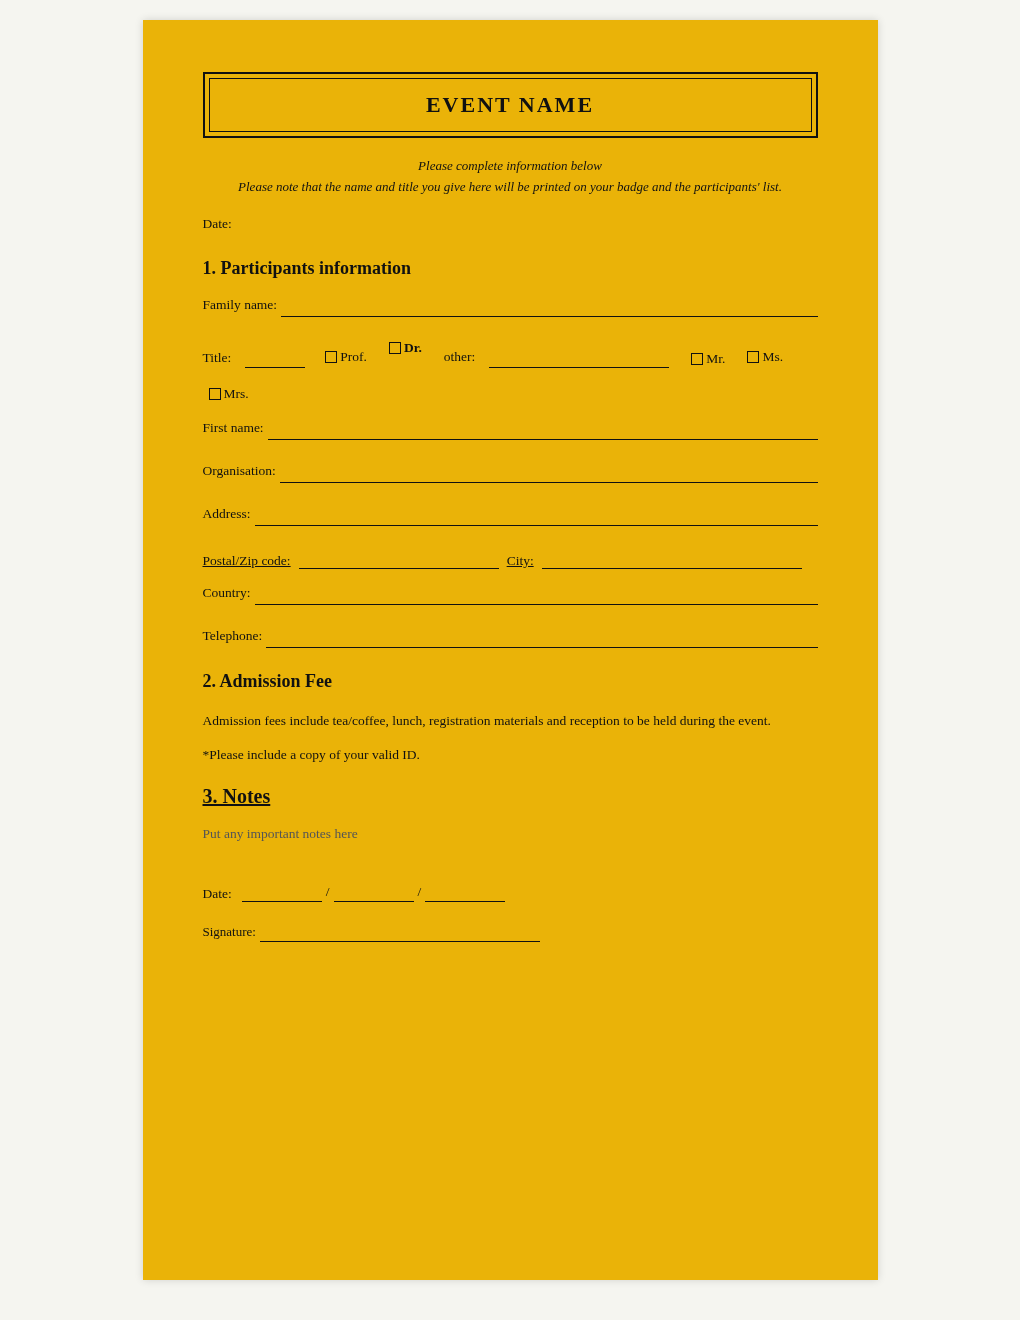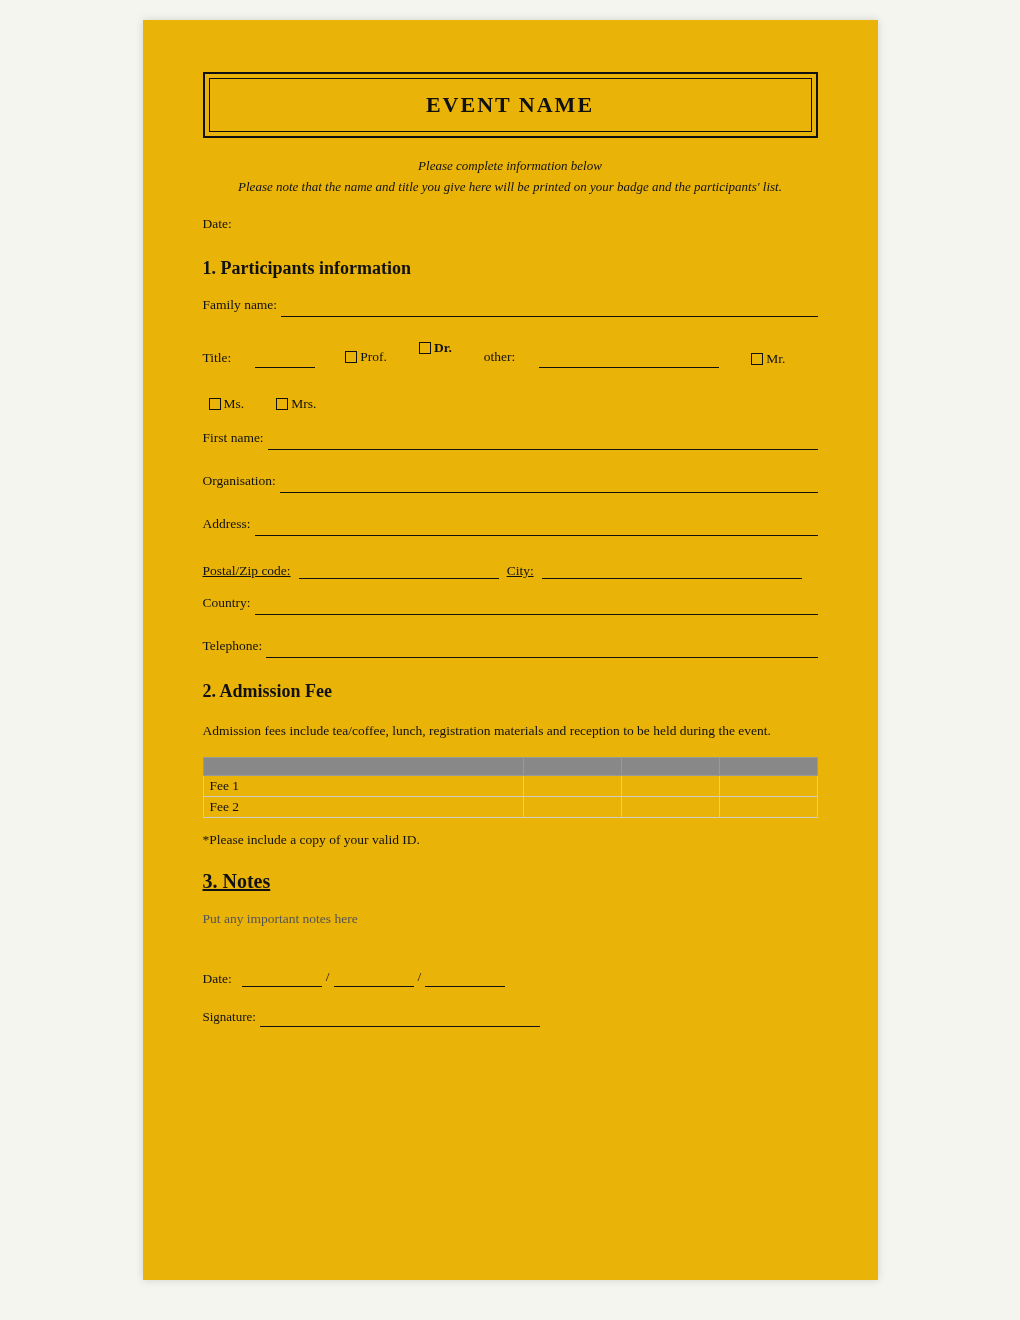--- a/index.html
+++ b/index.html
@@ -121,21 +121,21 @@
       font-size: 13.5px;
     }
 
     
     .title-row {
       display: flex;
       align-items: center;
       margin-bottom: 16px;
       font-size: 13.5px;
       flex-wrap: wrap;
-      gap: 20px;
+      gap: 10px;
     }
     .checkbox-item {
       display: flex;
       align-items: center;
       gap: 3px;
       white-space: nowrap;
     }
     .cb {
       width: 12px;
       height: 12px;
@@ -333,44 +333,20 @@
   <div class="form-row">
     <span class="field-label">Telephone:</span>
     <input class="field-line" type="text" style="">
   </div>
 
 
   <div class="section-heading">2. Admission Fee</div>
 
   <div class="admission-desc">Admission fees include tea/coffee, lunch, registration materials and reception to be held during the event.</div>
 
-  <table class="fee-table">
-    <thead>
-      <tr>
-        <th></th>
-        <th></th>
-        <th></th>
-        <th></th>
-      </tr>
-    </thead>
-    <tbody>
-      <tr>
-        <td style="font-size:13.5px;">Fee 1</td>
-        <td></td>
-        <td></td>
-        <td></td>
-      </tr>
-      <tr>
-        <td style="font-size:13.5px;">Fee 2</td>
-        <td></td>
-        <td></td>
-        <td></td>
-      </tr>
-    </tbody>
-  </table>
 
   <div class="valid-id-note">*Please include a copy of your valid ID.</div>
 
   <div class="section-heading-underline">3. Notes</div>
 
   <div class="notes-text">Put any important notes here</div>
 
   <div class="signature-area">
     <div class="date-sig-row">
       <span class="field-label" style="margin-right: 10px;">Date:</span>

